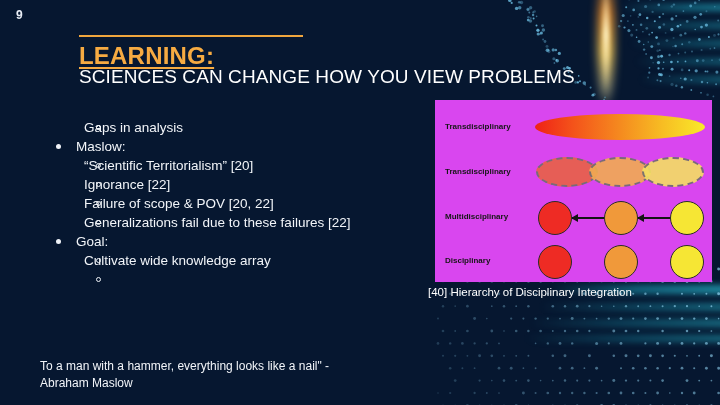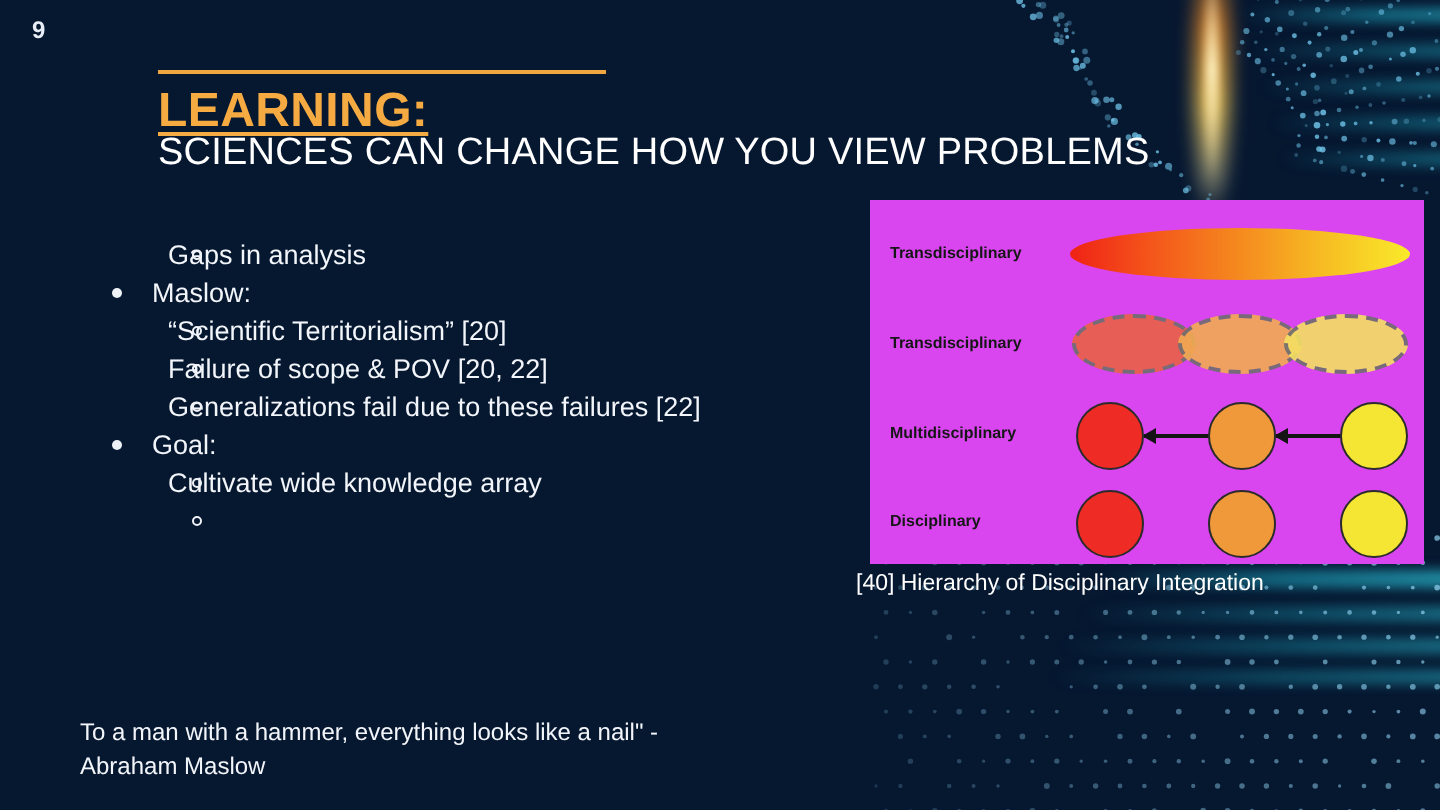--- a/index.html
+++ b/index.html
@@ -750,20 +750,21 @@
     <div class="l1">
       <span class="bullet"></span>
       <span class="ltext">Maslow:</span>
     </div>
     <div class="l2">
       <span class="bullet"></span>
       <span class="ltext">“Scientific Territorialism” [20]</span>
     </div>
     <div class="l2">
       <span class="bullet"></span>
+      <span class="ltext">Ignorance [22]</span>
     </div>
     <div class="l2">
       <span class="bullet"></span>
       <span class="ltext">Failure of scope &amp; POV [20, 22]</span>
     </div>
     <div class="l2">
       <span class="bullet"></span>
       <span class="ltext">Generalizations fail due to these failures [22]</span>
     </div>
 

